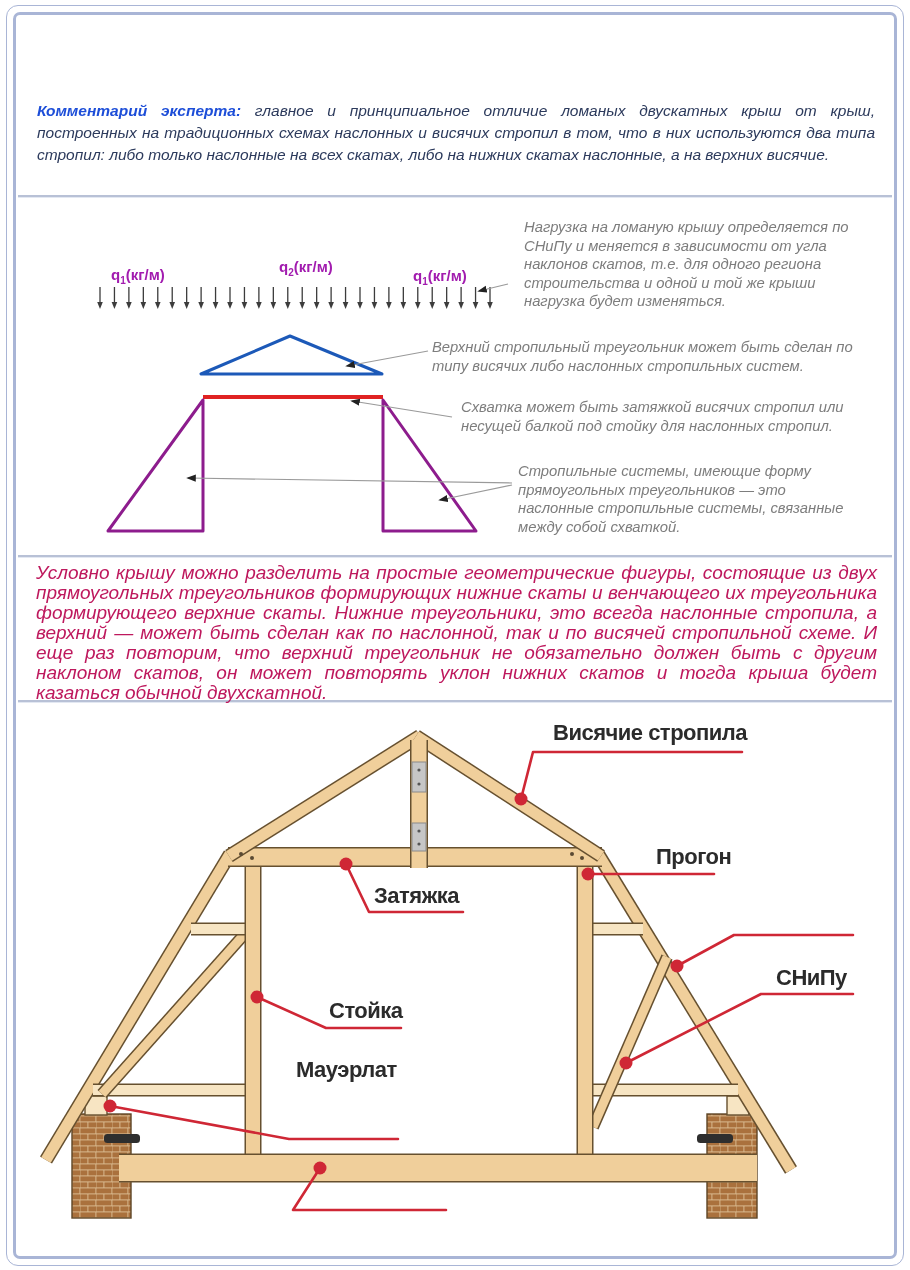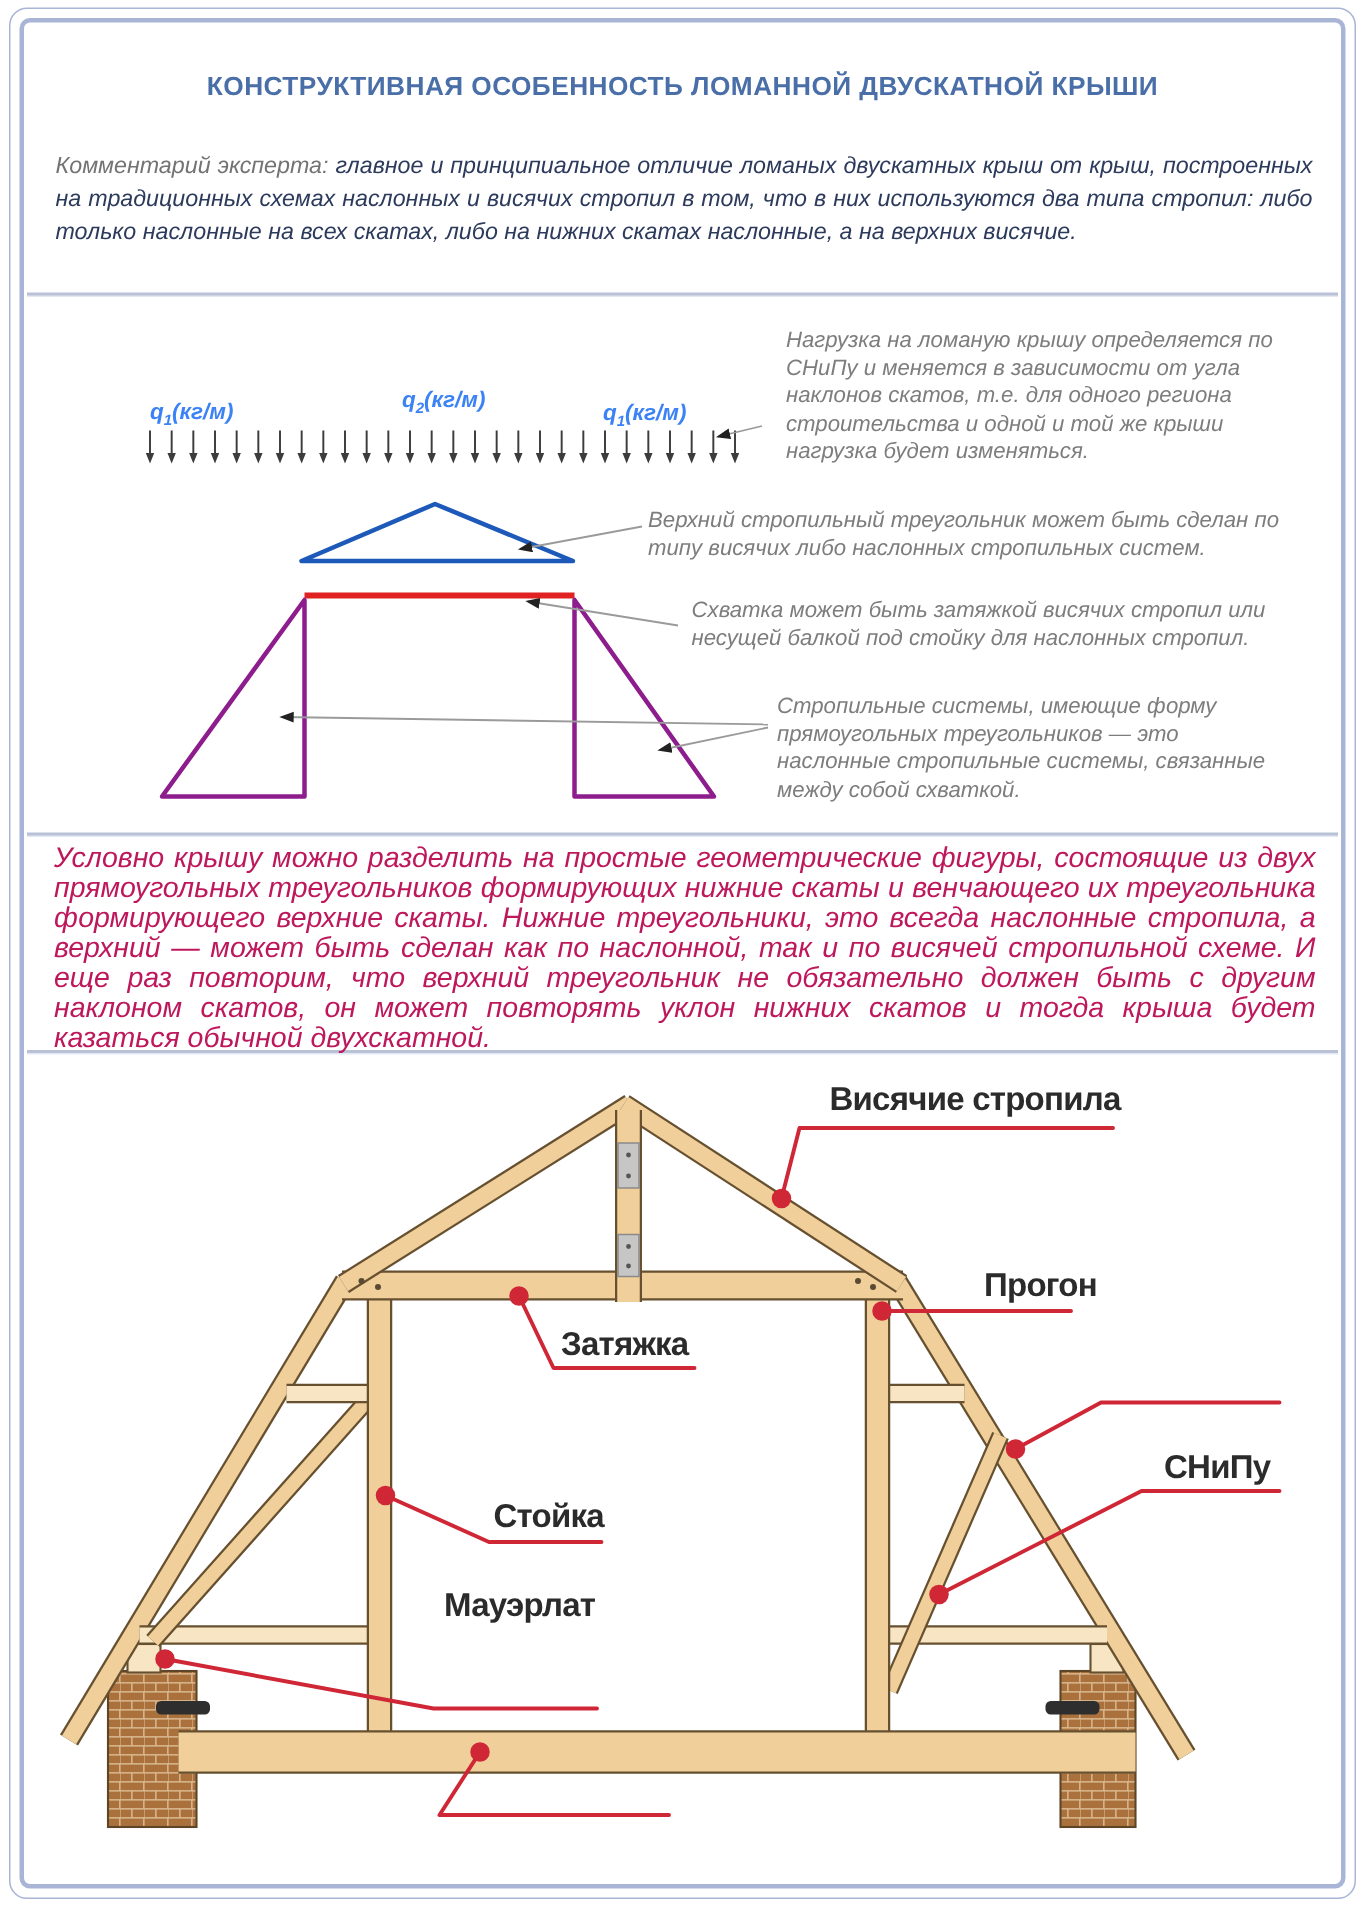--- a/index.html
+++ b/index.html
@@ -10,26 +10,26 @@
                border:1.5px solid #a9b5d6;border-radius:12px;pointer-events:none;}
   .frame-inner{position:absolute;left:13px;top:12px;right:13px;bottom:11px;
                border:3px solid #a9b5d6;border-radius:7px;pointer-events:none;}
   .sep{position:absolute;left:18px;width:874px;height:2px;background:#b8c1d6;box-shadow:0 1px 0 #e3e8f2;}
 
   .title{position:absolute;left:40px;top:47px;width:830px;text-align:center;
          font-size:17.5px;font-weight:bold;letter-spacing:.3px;color:#4a6fa8;}
 
   .commentary{position:absolute;left:37px;top:100px;width:838px;
               font-style:italic;font-size:15.5px;line-height:22px;text-align:justify;color:#2c3a5c;}
-  .commentary .lbl{color:#737373;font-weight:normal;}
+  .commentary .lbl{color:#1d4ed8;font-weight:bold;}
 
   .midpar{position:absolute;left:36px;top:563px;width:841px;
           font-style:italic;font-size:19px;line-height:20px;text-align:justify;color:#be185d;}
 
-  .qlabel{position:absolute;font-size:15px;font-weight:bold;font-style:italic;color:#3b82f6;}
+  .qlabel{position:absolute;font-size:15px;font-weight:bold;color:#a21caf;margin-left:11px;}
   .qlabel sub{font-size:10px;}
 
   .anno{position:absolute;font-style:italic;font-size:14.8px;line-height:18.6px;color:#7d7d7d;}
   .a1{left:524px;top:218px;width:332px;}
   .a2{left:432px;top:338px;width:430px;}
   .a3{left:461px;top:398px;width:408px;}
   .a4{left:518px;top:462px;width:340px;}
 
   svg{position:absolute;left:0;}
   #diagram-svg{top:196px;}
@@ -53,21 +53,20 @@
   .ptr{stroke:#9a9a9a;stroke-width:1.2;fill:none;}
 </style>
 </head>
 <body>
 
 <div class="page">
 
   <div class="frame-outer"></div>
   <div class="frame-inner"></div>
 
-  <div class="title">КОНСТРУКТИВНАЯ ОСОБЕННОСТЬ ЛОМАННОЙ ДВУСКАТНОЙ КРЫШИ</div>
 
   <div class="commentary"><span class="lbl">Комментарий эксперта:</span><span> главное и принципиальное отличие ломаных двускатных крыш от крыш, построенных на традиционных схемах наслонных и висячих стропил в том, что в них используются два типа стропил: либо только наслонные на всех скатах, либо на нижних скатах наслонные, а на верхних висячие.</span></div>
 
   <div class="sep" style="top:195px"></div>
   <div class="sep" style="top:555px"></div>
   <div class="sep" style="top:700px"></div>
 
   <svg id="diagram-svg" width="910" height="359" viewBox="0 196 910 359">
     <defs>
       <marker id="ah" markerWidth="9" markerHeight="8" refX="6.5" refY="3" orient="auto-start-reverse">

